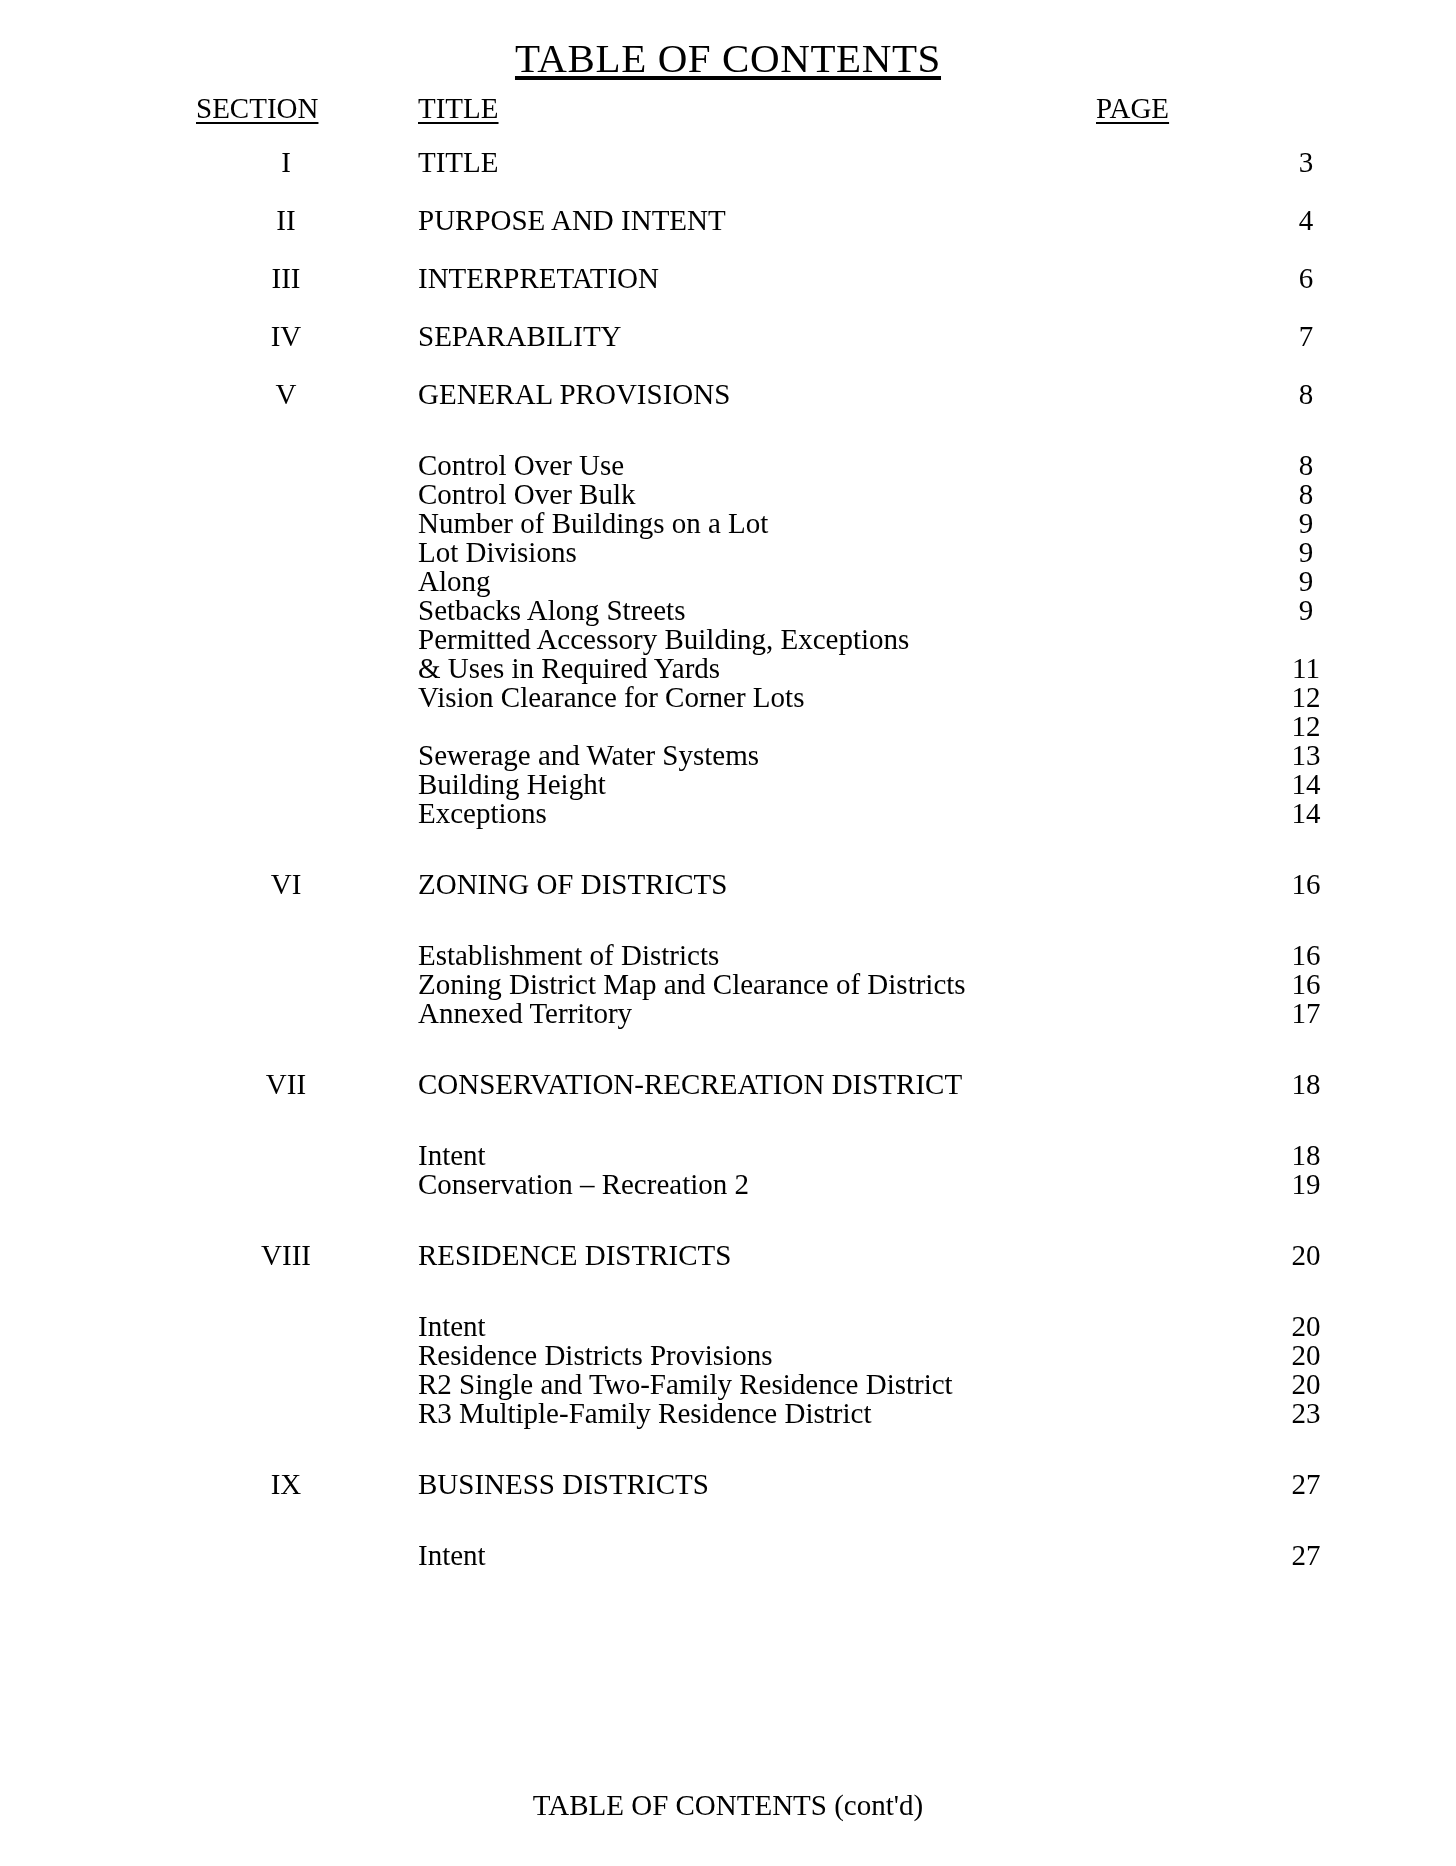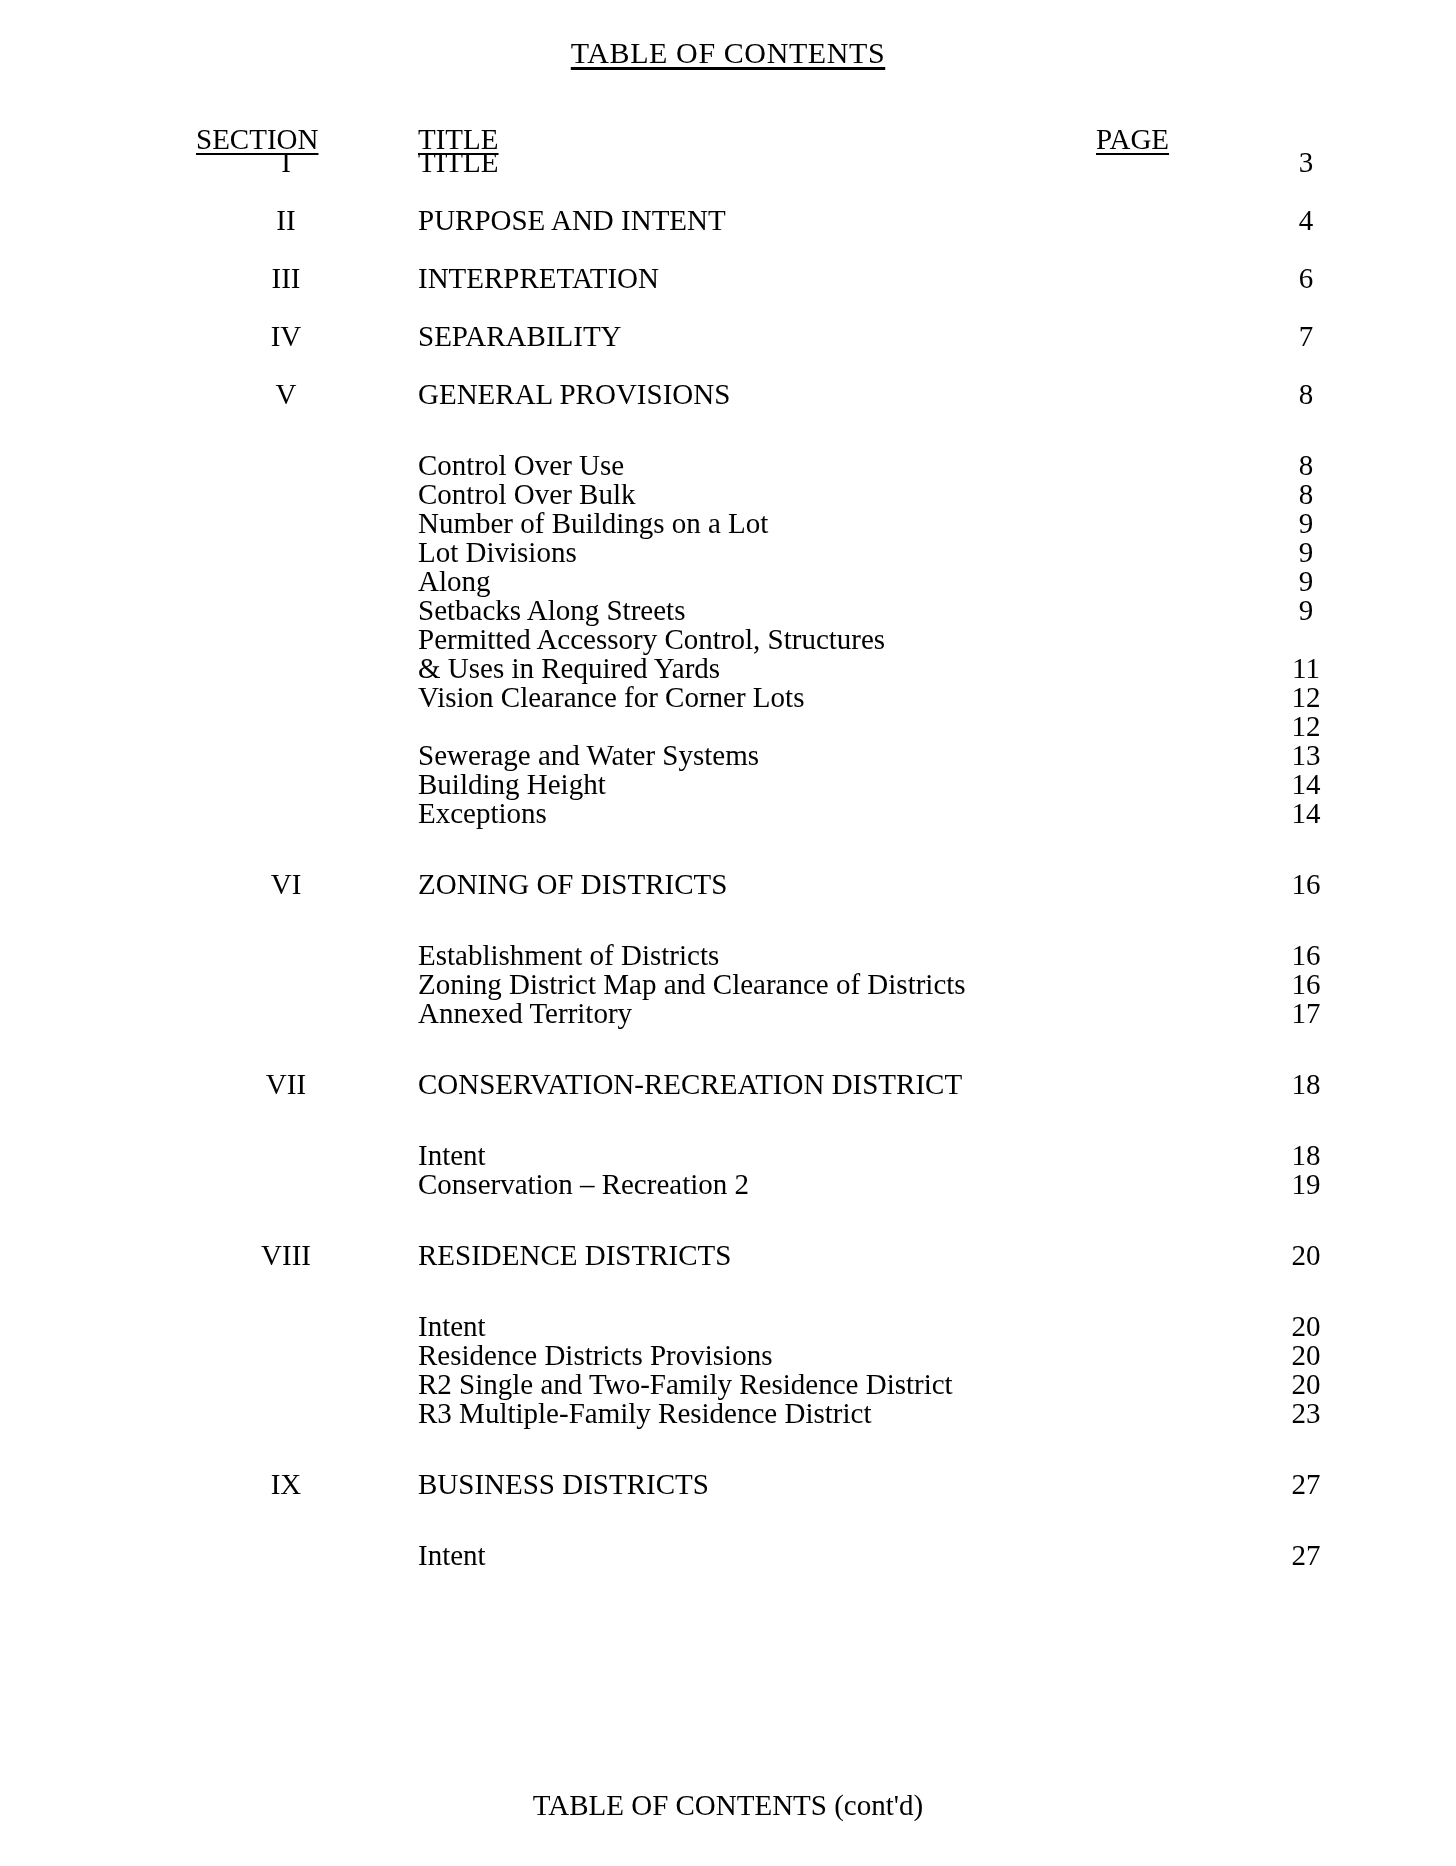--- a/index.html
+++ b/index.html
@@ -23,37 +23,36 @@
     box-sizing: border-box;
   }
 
   
   .doc-title {
     position: absolute;
     top: 36px;
     left: 0;
     width: 1456px;
     text-align: center;
-    font-size: 30px;
+    font-size: 41px;
     letter-spacing: 0.6px;
     line-height: 1.1;
   }
   .doc-title span {
     text-decoration: underline;
     text-underline-offset: 4px;
   }
 
   
   .col-headers {
     position: absolute;
     top: 93px;
     left: 0;
     width: 1432px;
     height: 40px;
-    margin-top: 31px;
   }
   .col-headers .hdr {
     position: absolute;
     font-size: 29px;
     line-height: 1.1;
     white-space: nowrap;
   }
   .col-headers .hdr u,
   .col-headers .hdr span {
     text-decoration: underline;
@@ -195,21 +194,21 @@
     </div>
     <div class="row">
       <span class="ttl sub">Along</span>
       <span class="pg">9</span>
     </div>
     <div class="row">
       <span class="ttl sub">Setbacks Along Streets</span>
       <span class="pg">9</span>
     </div>
     <div class="row">
-      <span class="ttl sub">Permitted Accessory Control, Structures</span>
+      <span class="ttl sub">Permitted Accessory Building, Exceptions</span>
       <span class="pg"></span>
     </div>
     <div class="row">
       <span class="ttl sub">&amp; Uses in Required Yards</span>
       <span class="pg">11</span>
     </div>
     <div class="row">
       <span class="ttl sub">Vision Clearance for Corner Lots</span>
       <span class="pg">12</span>
     </div>

